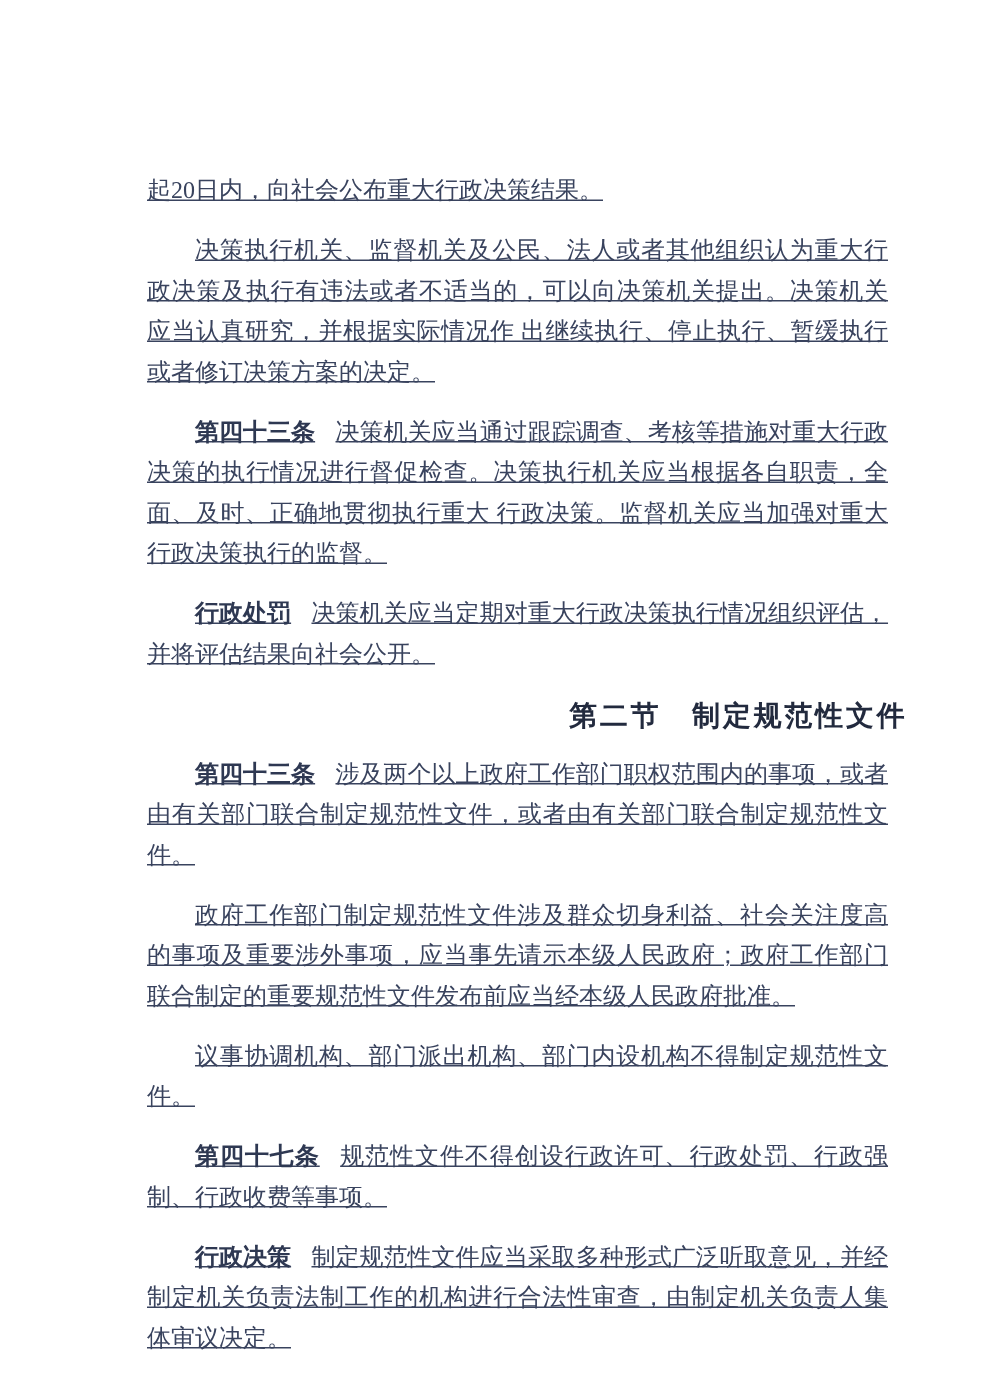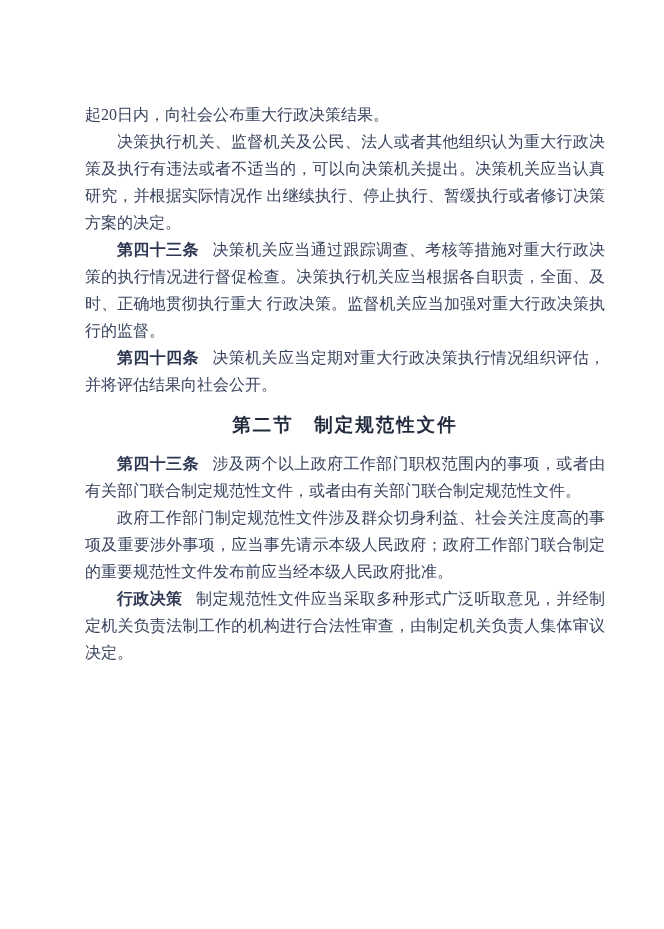--- a/index.html
+++ b/index.html
@@ -21,48 +21,51 @@
     background: var(--page-bg);
     padding: 101px 59px 30px 85px;
     overflow: hidden;
     font-family: "Liberation Serif", "DejaVu Serif", serif;
     font-size: 16px;
     line-height: 27px;
     color: var(--text-color);
     text-align: justify;
   }
   p.para {
-    margin: 0;
+    margin: 13px;
     text-indent: 2em;
+    text-decoration: underline;
   }
   p.para.continuation {
     text-indent: 0;
   }
   .lead {
     font-weight: bold;
     color: var(--lead-color);
     padding-right: 0.85em;
   }
   h2.section-heading {
     margin: 13px 0 12px 0;
     padding: 0;
-    text-align: center;
+    text-align: right;
     text-indent: 0;
     font-size: 18.5px;
     font-weight: bold;
     letter-spacing: 2px;
     color: var(--heading-color);
     font-family: "Liberation Sans", "DejaVu Sans", sans-serif;
   }
 </style>
 </head>
 <body>
 
 <main class="page" id="doc">
     <p class="para continuation"><span>起20日内，向社会公布重大行政决策结果。</span></p>
     <p class="para paragraph"><span>决策执行机关、监督机关及公民、法人或者其他组织认为重大行政决策及执行有违法或者不适当的，可以向决策机关提出。决策机关应当认真研究，并根据实际情况作 出继续执行、停止执行、暂缓执行或者修订决策方案的决定。</span></p>
     <p class="para article"><b class="lead">第四十三条</b><span>决策机关应当通过跟踪调查、考核等措施对重大行政决策的执行情况进行督促检查。决策执行机关应当根据各自职责，全面、及时、正确地贯彻执行重大 行政决策。监督机关应当加强对重大行政决策执行的监督。</span></p>
-    <p class="para article"><b class="lead">第四十四条</b><span>决策机关应当定期对重大行政决策执行情况组织评估，并将评估结果向社会公开。</span></p>
+    <p class="para article"><b class="lead">行政处罚</b><span>决策机关应当定期对重大行政决策执行情况组织评估，并将评估结果向社会公开。</span></p>
     <h2 class="section-heading">第二节　制定规范性文件</h2>
     <p class="para article"><b class="lead">第四十三条</b><span>涉及两个以上政府工作部门职权范围内的事项，或者由有关部门联合制定规范性文件，或者由有关部门联合制定规范性文件。</span></p>
     <p class="para paragraph"><span>政府工作部门制定规范性文件涉及群众切身利益、社会关注度高的事项及重要涉外事项，应当事先请示本级人民政府；政府工作部门联合制定的重要规范性文件发布前应当经本级人民政府批准。</span></p>
+    <p class="para paragraph"><span>议事协调机构、部门派出机构、部门内设机构不得制定规范性文件。</span></p>
+    <p class="para article"><b class="lead">第四十七条</b><span>规范性文件不得创设行政许可、行政处罚、行政强制、行政收费等事项。</span></p>
     <p class="para article"><b class="lead">行政决策</b><span>制定规范性文件应当采取多种形式广泛听取意见，并经制定机关负责法制工作的机构进行合法性审查，由制定机关负责人集体审议决定。</span></p>
   </main>
 
 </body></html>

